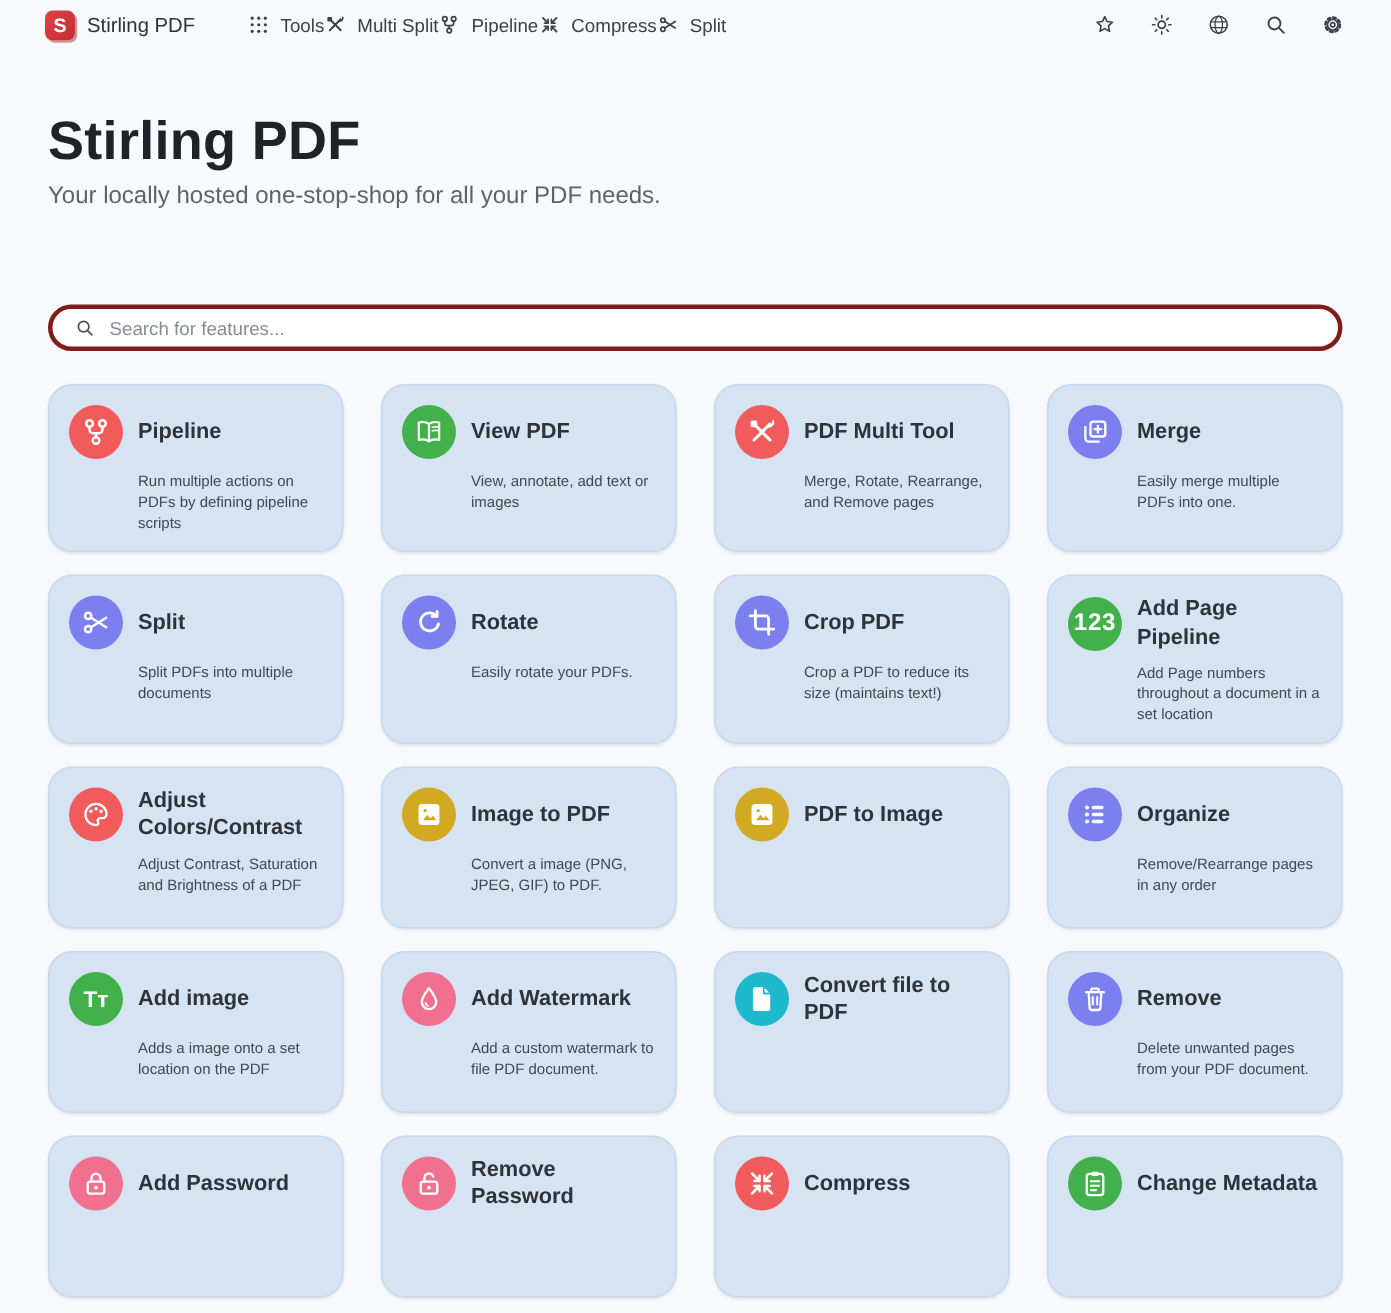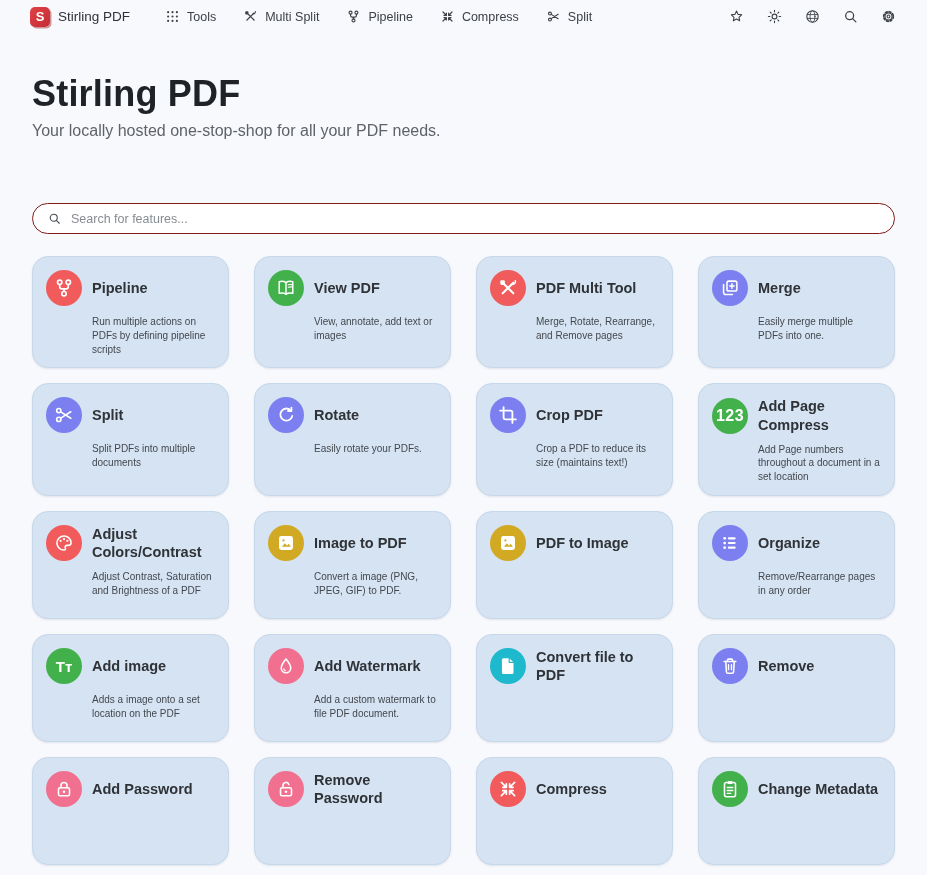--- a/index.html
+++ b/index.html
@@ -17,38 +17,38 @@
   }
   .brand { display:flex; align-items:center; gap:8px; cursor:pointer; }
   .brand-logo {
     width:20px; height:20px; border-radius:5px;
     background:linear-gradient(135deg,#e04348 0%,#c42b33 100%);
     color:#fff; font-weight:bold; font-size:13px;
     display:flex; align-items:center; justify-content:center;
     box-shadow:1.5px 1.5px 0 rgba(150,30,35,.45);
   }
   .brand-label { font-size:13.5px; color:#2e3238; }
-  .nav-menu { display:flex; align-items:center; gap:27px; margin-left:35px; }
+  .nav-menu { display:flex; align-items:center; margin-left:35px; }
   .nav-item { display:flex; align-items:center; gap:7px; cursor:pointer; color:#3c4147; }
   .nav-item .nav-icon { display:flex; }
   .nav-item .nav-icon svg { width:15px; height:15px; }
   .nav-label { font-size:12.5px; }
   .nav-actions { margin-left:auto; display:flex; align-items:center; gap:21px; }
   .action-icon { display:flex; cursor:pointer; color:#3c4147; }
   .action-icon svg { width:17px; height:17px; }
 
   
   .main { padding:0 32px; }
   .page-title { margin-top:40px; font-size:36px; font-weight:600; color:#1f2328; letter-spacing:.2px; }
   .page-subtitle { margin-top:7px; font-size:16px; color:#5f6368; }
 
   
   .search-bar {
     margin-top:63px; height:31px; width:863px;
-    background:#fff; border:1px solid #7f1d1d; border-radius:16px;
+    background:#fff; border:3px solid #7f1d1d; border-radius:16px;
     display:flex; align-items:center; padding:0 14px; gap:9px;
   }
   .search-bar svg { width:15px; height:15px; color:#4a4f55; flex:none; }
   .search-bar input {
     border:none; outline:none; background:transparent; width:100%;
     font-size:12.5px; color:#26292e; font-family:inherit;
   }
   .search-bar input::placeholder { color:#878c93; }
 
   
@@ -292,21 +292,21 @@
       <span class="card-title">Crop PDF</span>
     </div>
     <p class="card-desc">Crop a PDF to reduce its size (maintains text!)</p>
   </div>
 
   <div class="card" style="--accent: #43b14b;">
     <div class="card-head">
       <span class="card-icon">
             <span class="icon-text small">123</span>
           </span>
-      <span class="card-title">Add Page Compress</span>
+      <span class="card-title">Add Page Pipeline</span>
     </div>
     <p class="card-desc">Add Page numbers throughout a document in a set location</p>
   </div>
 
   <div class="card" style="--accent: #f15b5b;">
     <div class="card-head">
       <span class="card-icon">
             <svg viewBox="0 0 24 24" fill="none" stroke="currentColor" stroke-width="1.8" stroke-linecap="round" stroke-linejoin="round">
               <path d="M12 4.3a7.7 7.7 0 1 0 0 15.4c1.5 0 2.1-1 1.4-2.3-.7-1.4.3-2.8 1.9-2.8h1.5a2.9 2.9 0 0 0 2.9-2.9A7.7 7.7 0 0 0 12 4.3z" stroke-width="1.7"></path>
               <g fill="currentColor" stroke="none">
@@ -406,20 +406,21 @@
     <div class="card-head">
       <span class="card-icon">
             <svg viewBox="0 0 24 24" fill="none" stroke="currentColor" stroke-width="1.8" stroke-linecap="round" stroke-linejoin="round">
               <path d="M5.6 7h12.8M9.2 7V5.6a1.1 1.1 0 0 1 1.1-1.1h3.4a1.1 1.1 0 0 1 1.1 1.1V7" stroke-width="1.7"></path>
               <path d="M7.4 7l.7 11.5a1.6 1.6 0 0 0 1.6 1.5h4.6a1.6 1.6 0 0 0 1.6-1.5L16.6 7" stroke-width="1.7"></path>
               <path d="M10.4 10.5v5.5M13.6 10.5v5.5" stroke-width="1.5"></path>
             </svg>
           </span>
       <span class="card-title">Remove</span>
     </div>
+    <p class="card-desc">Delete unwanted pages from your PDF document.</p>
   </div>
 
   <div class="card" style="--accent: #f2708f;">
     <div class="card-head">
       <span class="card-icon">
             <svg viewBox="0 0 24 24" fill="none" stroke="currentColor" stroke-width="1.8" stroke-linecap="round" stroke-linejoin="round">
               <rect x="6" y="10.6" width="12" height="8.8" rx="1.8" stroke-width="1.7"></rect>
               <path d="M8.7 10.6V8.2a3.3 3.3 0 0 1 6.6 0v2.4" stroke-width="1.7"></path>
               <circle cx="12" cy="15" r="1.4" fill="currentColor" stroke="none"></circle>
             </svg>

